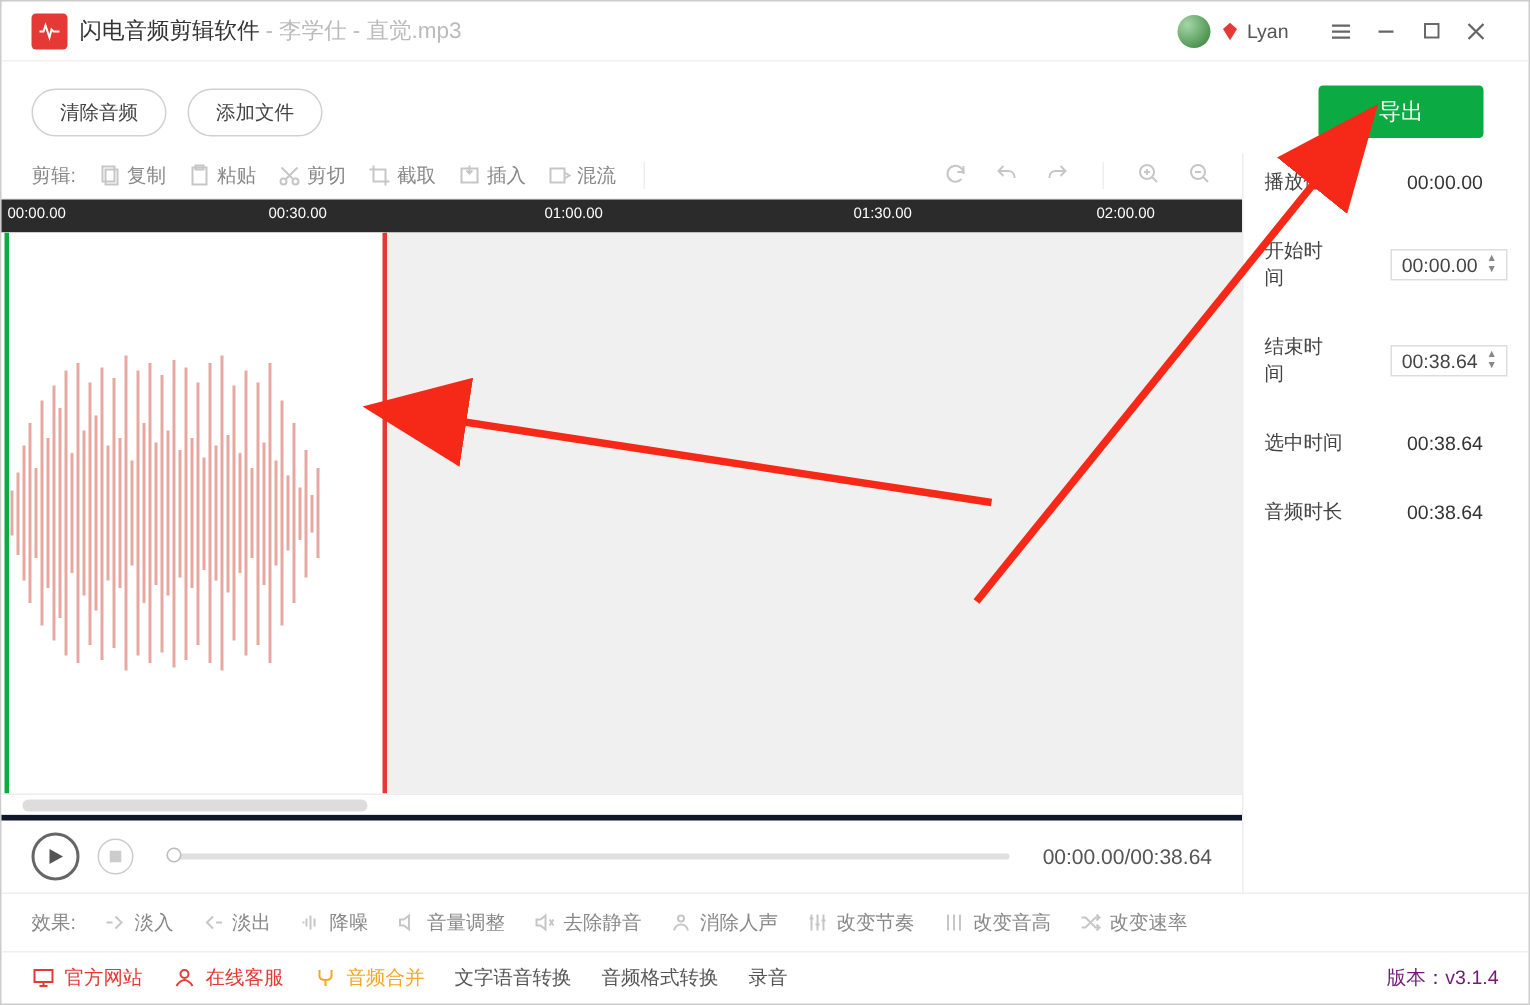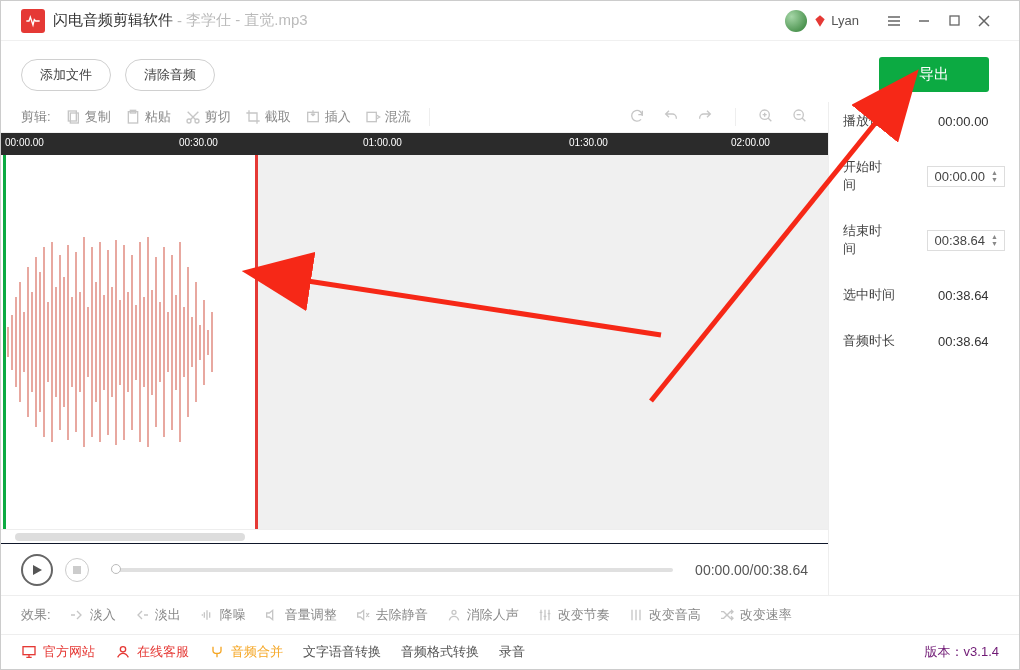--- a/index.html
+++ b/index.html
@@ -44,21 +44,21 @@
 .wave-bars span { display: inline-block; width: 2px; background: #e8a8a0; }
 .marker-start { position: absolute; left: 2px; top: 0; bottom: 0; width: 3px; background: #0caa42; }
 .marker-end { position: absolute; left: 254px; top: 0; bottom: 0; width: 3px; background: #e53935; }
 .hscroll { height: 14px; background: #fff; border-top: 1px solid #eee; display: flex; align-items: center; padding: 0 10px; }
 .hscroll-thumb { height: 8px; background: #ddd; border-radius: 4px; width: 230px; margin-left: 4px; }
 
 
 .arrow-svg { position: absolute; pointer-events: none; }
 
 
-.player { height: 52px; display: flex; align-items: center; padding: 0 20px; gap: 12px; border-top: 1px solid #0f172a; }
+.player { height: 52px; display: flex; align-items: center; padding: 0 20px; gap: 12px; border-top: 4px solid #0f172a; }
 .round-btn { width: 32px; height: 32px; border: 2px solid #666; border-radius: 50%; display: flex; align-items: center; justify-content: center; cursor: pointer; color: #555; }
 .stop-btn { width: 24px; height: 24px; border: 1px solid #ccc; border-radius: 50%; display: flex; align-items: center; justify-content: center; }
 .progress { flex: 1; height: 4px; background: #e0e0e0; border-radius: 2px; position: relative; margin: 0 10px; }
 .progress-knob { position: absolute; left: 0; top: -4px; width: 10px; height: 10px; border-radius: 50%; background: #fff; border: 1px solid #bbb; }
 .time-display { font-size: 14px; color: #555; }
 
 
 .sidebar .sel-label { font-size: 14px; color: #444; margin-bottom: 30px; padding-left: 70px; }
 .info-row { display: flex; align-items: center; justify-content: flex-start; margin-bottom: 28px; font-size: 13px; color: #444; gap: 43px; }
 .info-row .val { color: #333; }
@@ -111,22 +111,22 @@
         </svg>
       </div>
     <div class="win-btn">
         <svg width="12" height="12" viewBox="0 0 12 12">
           <path d="M1 1l10 10M11 1L1 11" stroke="#666" stroke-width="1.5"></path>
         </svg>
       </div>
   </div>
 
   <div class="top-buttons">
+    <button class="pill-btn">清除音频</button>
     <button class="pill-btn">添加文件</button>
-    <button class="pill-btn">清除音频</button>
     <button class="export-btn">导出</button>
   </div>
 
   <div class="content">
     <div class="main">
 
       <div class="edit-toolbar">
         <span>剪辑:</span>
         <div class="edit-item">
           <svg class="ico" viewBox="0 0 24 24">

